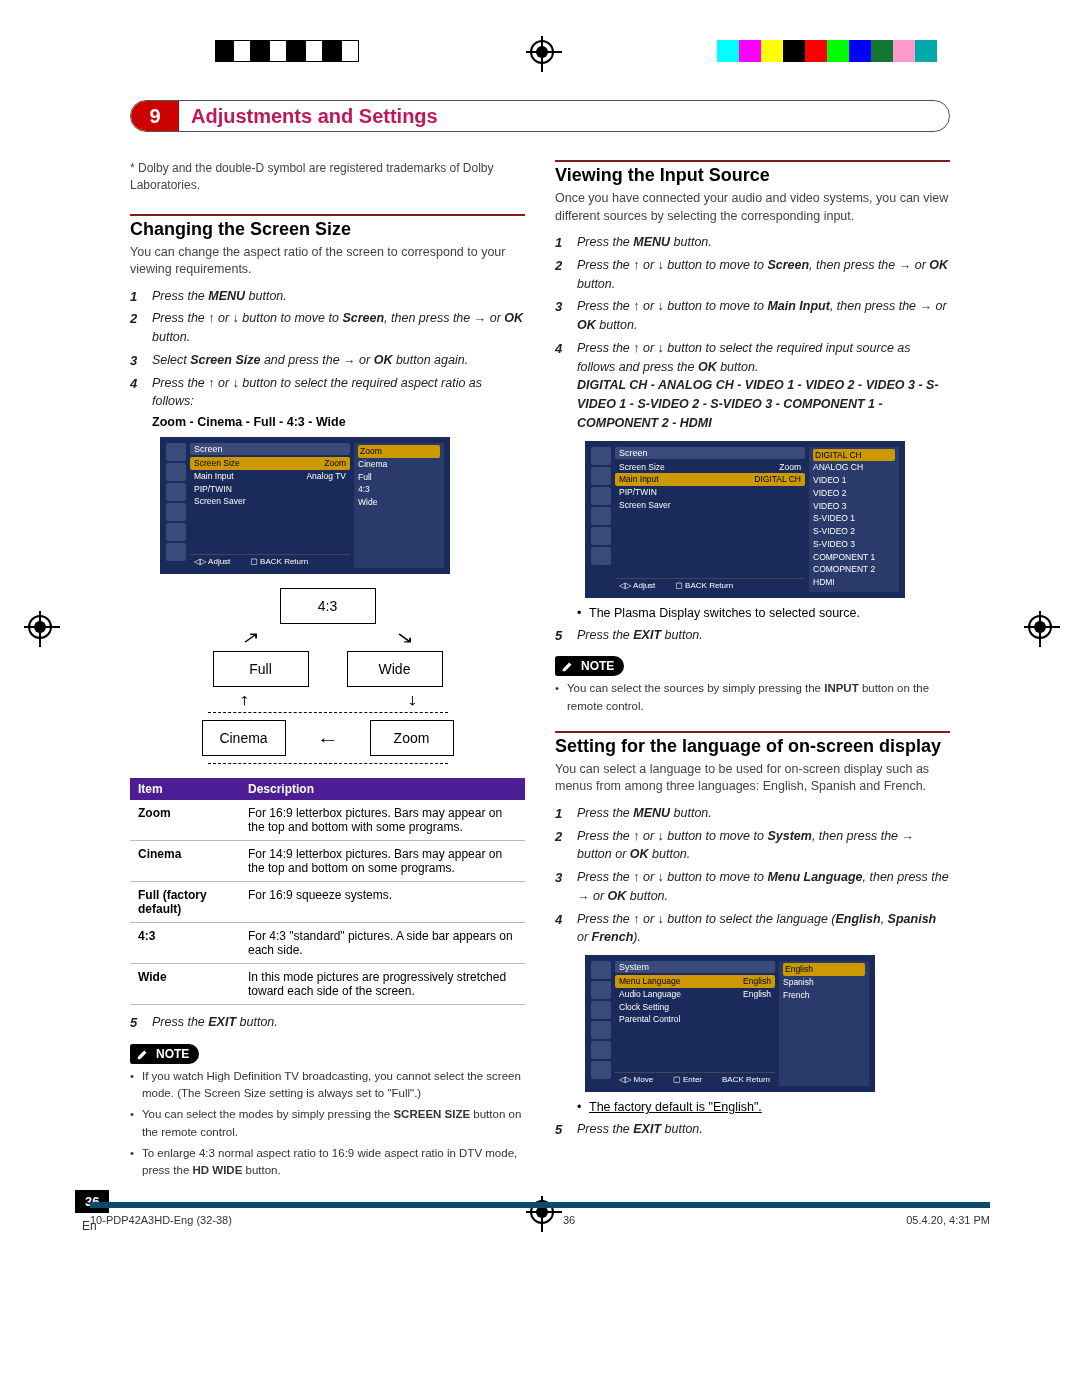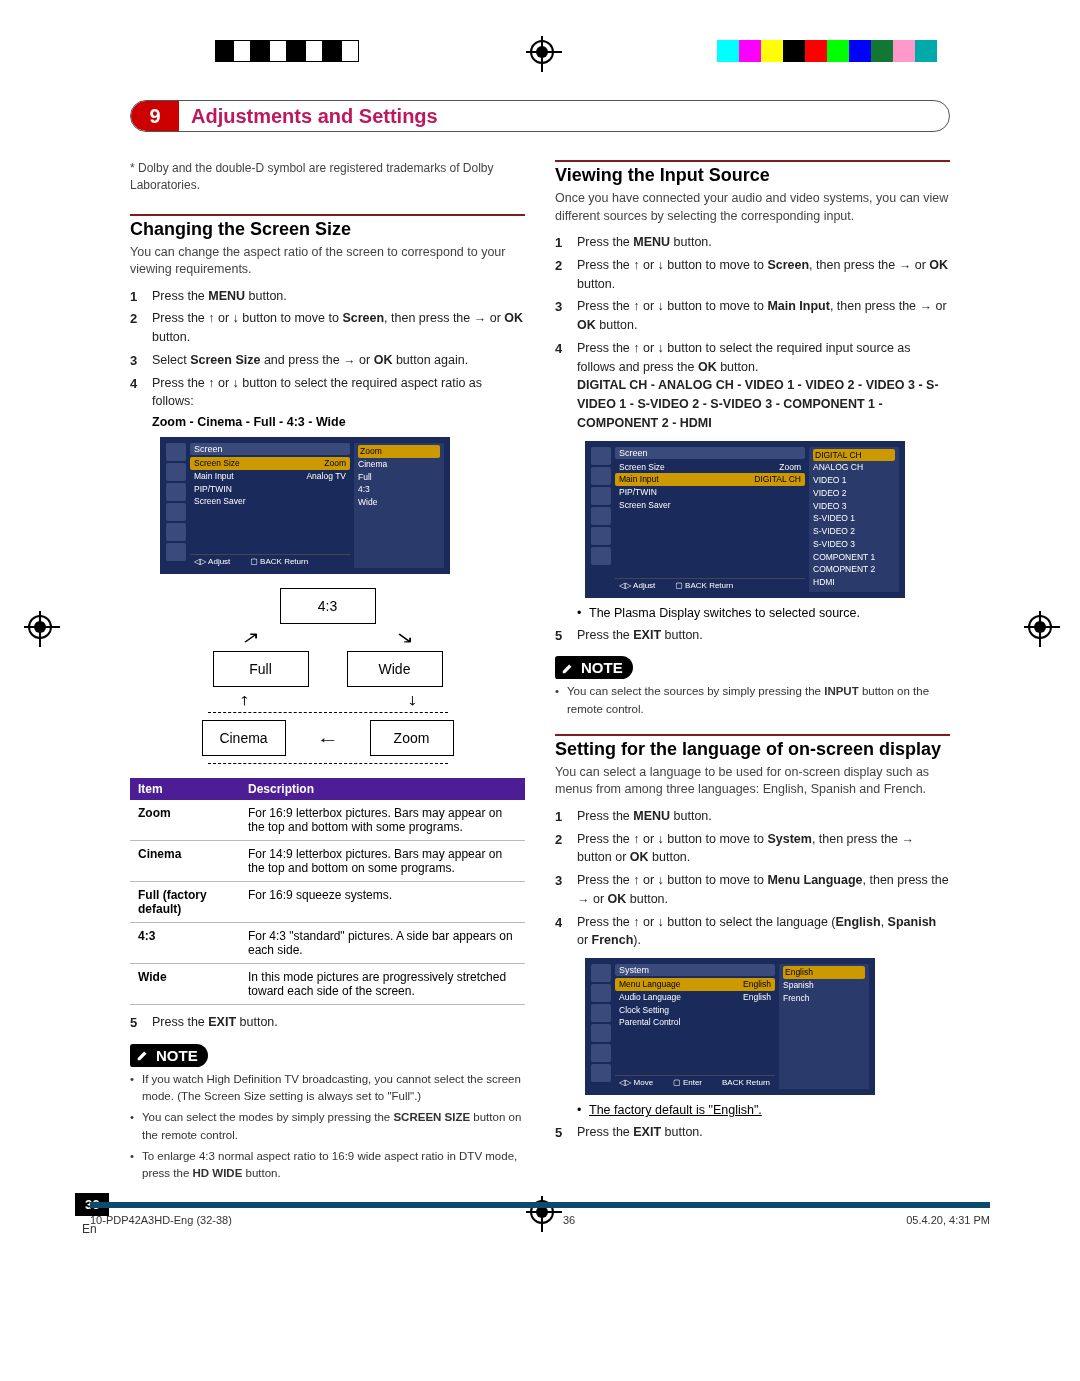--- a/index.html
+++ b/index.html
@@ -74,21 +74,21 @@
     padding-top: 3px;
     margin-top: 8px;
     margin-bottom: 4px;
   }
   .section-title::before {
     content:'';
     display:block;
     height:0;
   }
   .desc { font-size: 12.5px; color: #444; line-height: 1.4; margin-bottom: 8px;}
-  ol.steps { list-style: none; counter-reset: step; margin: 0; padding: 0;}
+  ol.steps { list-style: none; counter-reset: step; margin: 0; padding: 0; font-style: italic;}
   ol.steps li { counter-increment: step; position: relative; padding-left: 22px; font-size: 12.5px; color: #222; line-height: 1.5; margin-bottom: 4px;}
   ol.steps li::before { content: counter(step); position:absolute; left:0; top:0; font-weight:bold; font-size:13px;}
   .bold { font-weight: bold; }
   .indent-sub { font-weight: bold; font-size: 12.5px; margin-left: 22px; margin-top: 2px;}
   .osd {
     background: #1a2a5a;
     color: #fff;
     font-size: 9px;
     padding: 6px;
     margin: 8px 0 8px 30px;
@@ -124,21 +124,21 @@
   .flow-arrows { font-size:16px; transform: scaleX(1.4);}
   .dashed { border-top:1px dashed #000; margin:3px 10px;}
 
   table.modes { width:100%; border-collapse: collapse; font-size:12px; margin-top:6px;}
   table.modes th { background:#4c1d95; color:#fff; text-align:left; padding:4px 8px; font-weight:bold;}
   table.modes td { padding:6px 8px; border-bottom:1px solid #bbb; vertical-align:top;}
   table.modes td:first-child { font-weight:bold; width:110px;}
 
   .note-badge {
     display:inline-flex; align-items:center; gap:6px;
-    background:#000; color:#fff; font-weight:bold; font-size:15px;
+    background:#000; color:#fff; font-weight:bold; font-size:12px;
     padding:3px 10px 3px 6px; border-radius: 3px 12px 12px 3px;
     margin-top:8px; margin-bottom:4px;
   }
   .note-badge svg { width:14px; height:14px;}
   ul.note-list { list-style: none; padding:0; margin:0;}
   ul.note-list li { position:relative; padding-left:12px; font-size:11.5px; color:#333; line-height:1.5; margin-bottom:4px;}
   ul.note-list li::before { content:'•'; position:absolute; left:0; top:0;}
 
   .sub-bullet { position:relative; padding-left:12px; font-size:12.5px; margin:4px 0 6px 22px;}
   .sub-bullet::before{content:'•'; position:absolute; left:0;}

